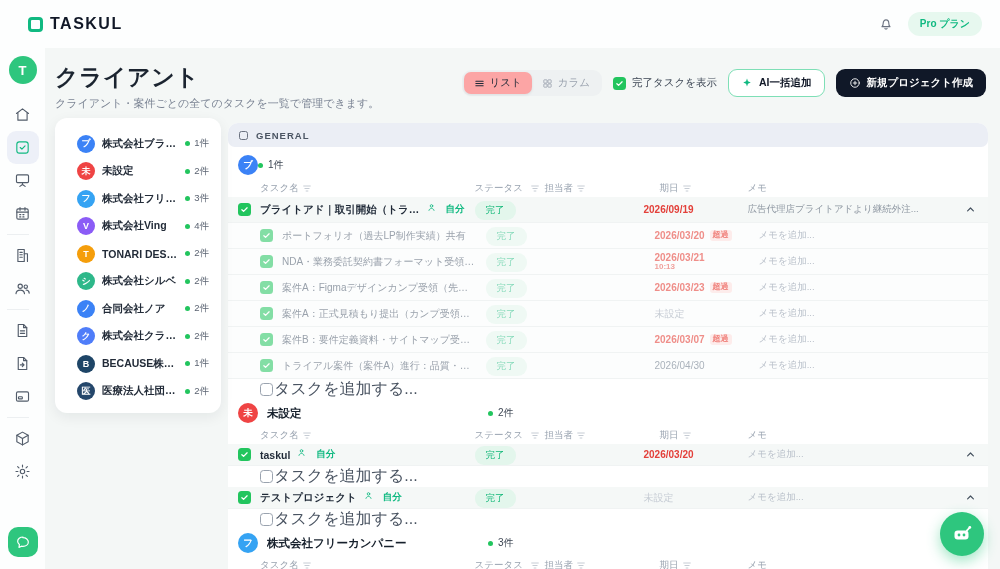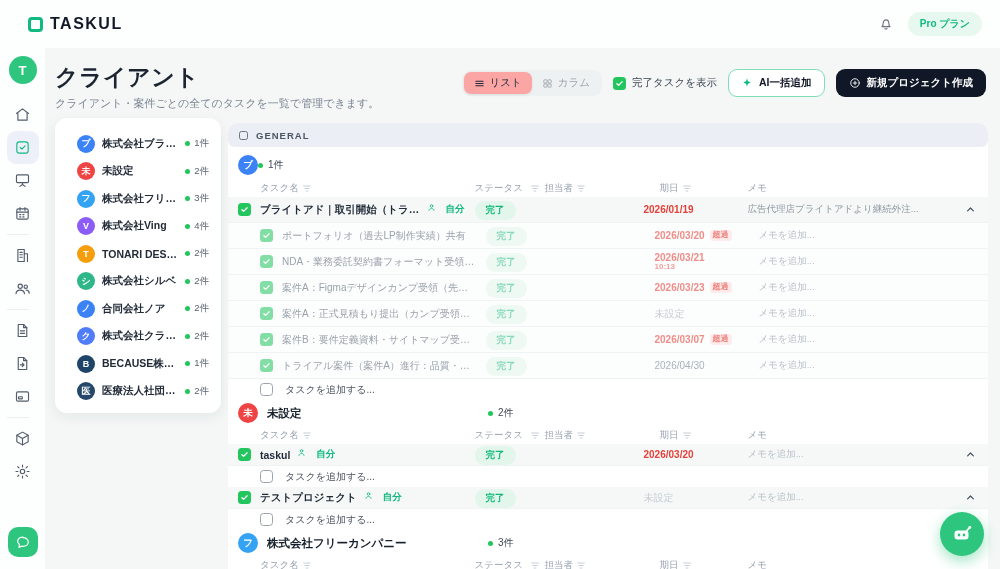--- a/index.html
+++ b/index.html
@@ -75,36 +75,36 @@
   .t-row.add{height:21px;background:#fff;border-bottom:none}
   .cb{width:13px;height:13px;border-radius:3.5px;background:#22c55e;display:flex;align-items:center;justify-content:center;flex:none;margin-left:10px}
   .t-row.sub .cb,.t-row.add .cb-empty{margin-left:32px}
   .t-row.sub .cb{opacity:.55}
   .cb-empty{width:13px;height:13px;border:1.5px solid #9aa3af;border-radius:3.5px;flex:none;margin-left:10px;background:#fff}
   .cell-name{flex:1;min-width:0;margin-left:9px;display:flex;align-items:center;gap:7px;overflow:hidden}
   .tname{font-size:10.5px;font-weight:700;color:#1f2937;white-space:nowrap;overflow:hidden;text-overflow:ellipsis}
   .t-row.sub .tname{font-size:10px;font-weight:400;color:#9aa2ac}
   .self-badge{display:inline-flex;gap:10px;color:#10b981;font-size:9.5px;font-weight:700;flex:none}
   .cell-status{width:80px;padding-left:10px;flex:none}
-  .pill-done{display:inline-block;background:#e3f6ec;color:#13b879;font-size:9.5px;font-weight:700;padding:3px 11px;border-radius:9px}
+  .pill-done{display:inline-block;background:#e3f6ec;color:#13b879;font-size:9.5px;font-weight:400;padding:3px 11px;border-radius:9px}
   .t-row.sub .pill-done{opacity:.5}
   .cell-asg{width:85px;flex:none}
   .cell-date{width:118px;padding-left:14px;flex:none;display:flex;flex-direction:column;justify-content:center;line-height:1.1}
   .d-main{display:flex;align-items:center;gap:5px;font-size:10px;font-weight:700}
   .d-red{color:#e3403a}
   .t-row.sub .d-red{color:#ef8e89;font-weight:700}
   .d-plain{color:#aab2bb;font-weight:400}
   .d-unset{color:#c6ccd4;font-weight:400}
   .ovd{font-size:8px;font-weight:800;color:#e8504a;background:#fbe4e2;border-radius:3px;padding:1px 3px}
   .t-row.sub .ovd{color:#f0837d;background:#fdeceb}
   .d-time{font-size:8px;color:#f0a09c;font-weight:700}
   .cell-memo{flex:1;min-width:0;font-size:9.5px;color:#8d96a1;white-space:nowrap;overflow:hidden;text-overflow:ellipsis}
   .cell-memo.muted{color:#b8bfc9}
   .cell-chev{width:36px;flex:none;display:flex;justify-content:center;color:#44505e}
-  .add-lbl{font-size:10px;color:#4a5462;margin-left:12px}
+  .add-lbl{font-size:16px;color:#4a5462;margin-left:1px}
 
   
   .fab{position:absolute;right:16px;bottom:13px;width:44px;height:44px;border-radius:50%;background:#2ec67e;display:flex;align-items:center;justify-content:center;box-shadow:0 5px 14px rgba(46,198,126,.45);cursor:pointer;z-index:9}
 </style>
 </head>
 <body>
 
 <div class="hdr">
   <div class="logo">
     <span class="logo-sq"></span>
@@ -386,21 +386,21 @@
                 <circle cx="12" cy="7.8" r="3.4"></circle>
                 <path d="M5.2 19.8c.7-3.3 3.4-5.2 6.8-5.2s6.1 1.9 6.8 5.2"></path>
               </svg></span>
             <span>自分</span>
           </span>
         </div>
         <div class="cell-status"><span class="pill-done">完了</span></div>
         <div class="cell-asg"></div>
         <div class="cell-date">
           <div class="d-main">
-            <span class="d-red">2026/01/19</span>
+            <span class="d-red">2026/09/19</span>
           </div>
         </div>
         <div class="cell-memo">広告代理店ブライトアドより継続外注...</div>
         <div class="cell-chev">
           <svg width="11" height="11" viewBox="0 0 16 16" fill="none" stroke="currentColor" stroke-width="1.7" stroke-linecap="round" stroke-linejoin="round">
             <path d="M3.8 10 8 5.8 12.2 10"></path>
           </svg>
         </div>
       </div>
       <div class="t-row sub">

